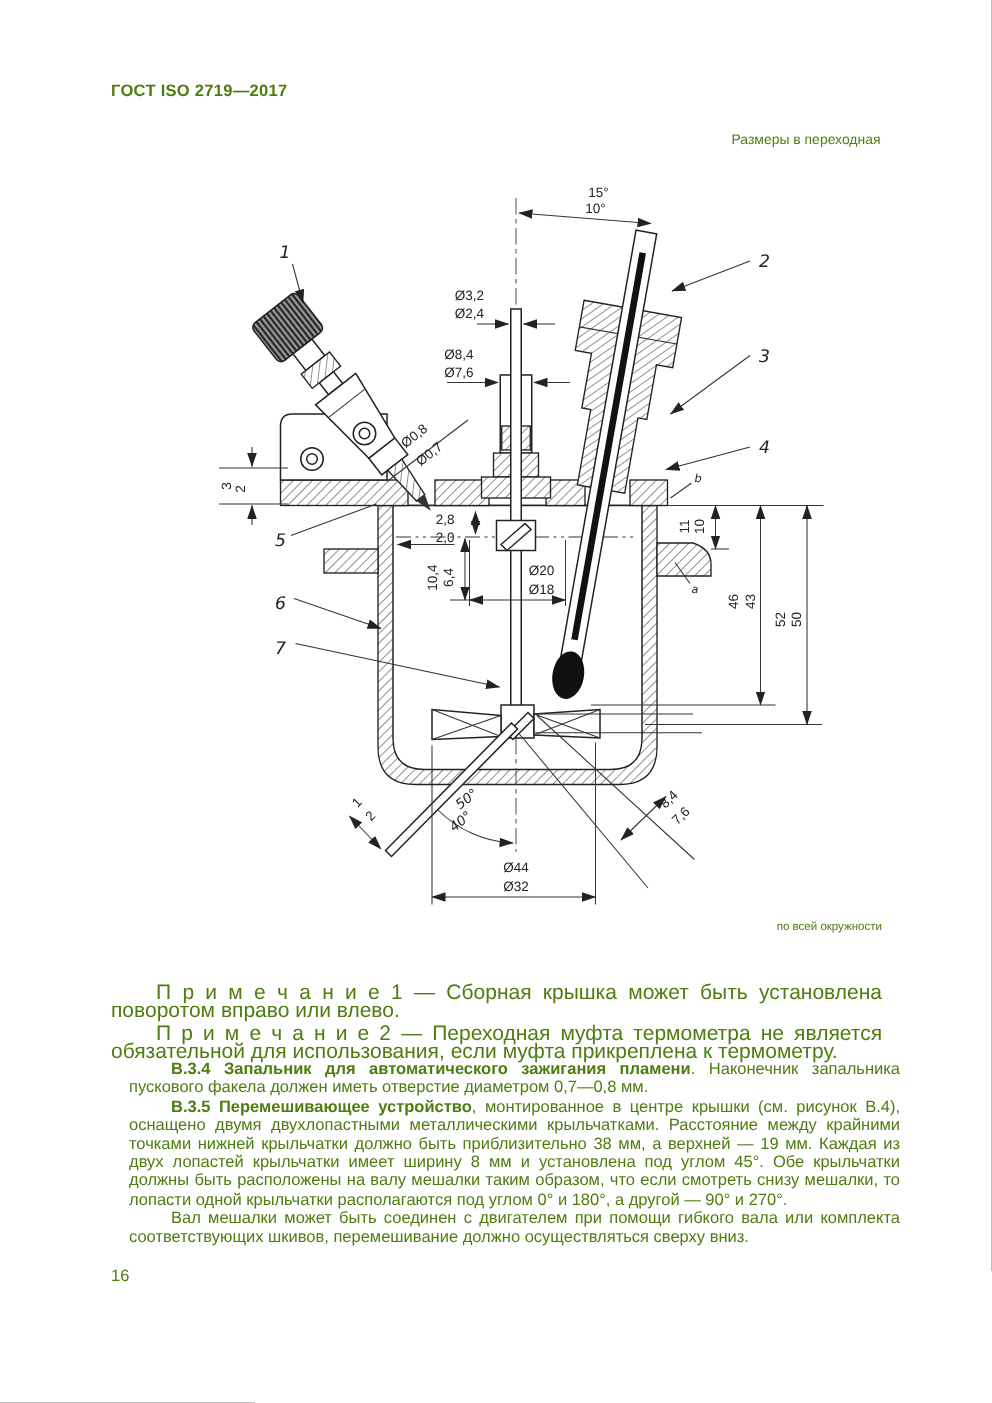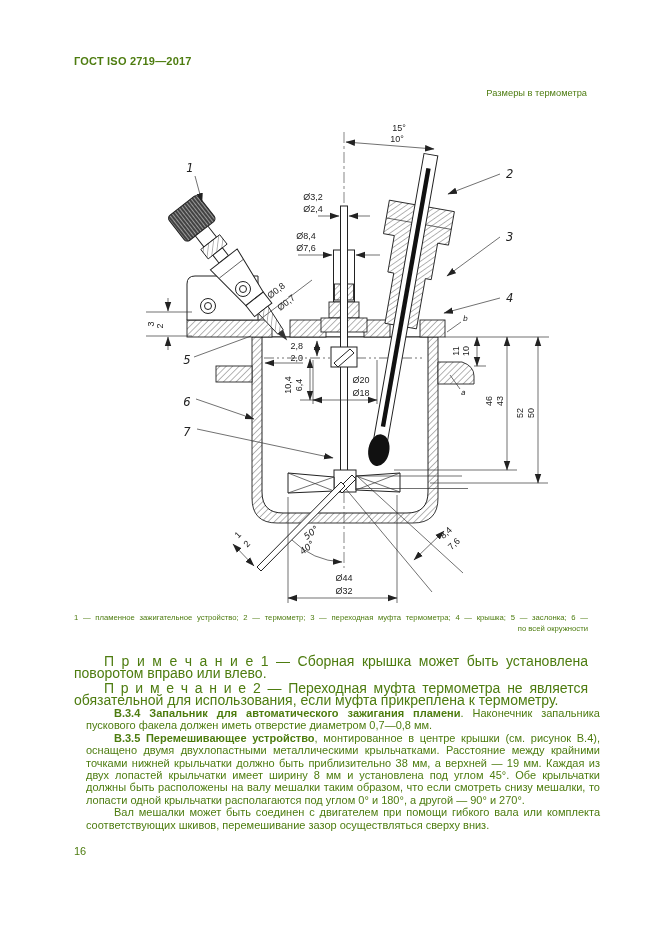--- a/index.html
+++ b/index.html
@@ -27,21 +27,21 @@
   text.it{font:italic 11.5px "DejaVu Sans",sans-serif;fill:#222;}
   text.di{font:italic 9px "DejaVu Sans",sans-serif;fill:#222;}
   text.sup{font:italic 7.5px "DejaVu Sans",sans-serif;fill:#222;}
 </style>
 </head>
 <body>
 
 <div id="page">
 
   <div id="hdr" class="abs">ГОСТ ISO 2719—2017</div>
-  <div id="units" class="abs">Размеры в термометра</div>
+  <div id="units" class="abs">Размеры в переходная</div>
 
   <svg width="661" height="502" viewBox="0 110 661 502" style="top:110px">
     <defs>
       <pattern id="hat" width="4.5" height="4.5" patternUnits="userSpaceOnUse" patternTransform="rotate(45)">
         <rect width="4.5" height="4.5" fill="#ffffff"></rect>
         <line x1="0" y1="0" x2="0" y2="4.5" stroke="#3a3a3a" stroke-width="0.75"></line>
       </pattern>
       <pattern id="knurl" width="3" height="6" patternUnits="userSpaceOnUse">
         <rect width="3" height="6" fill="#9a9a9a"></rect>
         <line x1="1" y1="0" x2="1" y2="6" stroke="#1c1c1c" stroke-width="1.4"></line>
@@ -216,31 +216,30 @@
       <line class="dim" x1="197" y1="429" x2="333" y2="458" marker-end="url(#arr)"></line>
       <text class="it" x="187" y="436" text-anchor="middle">7</text>
       <line class="thin" x1="461" y1="322" x2="447" y2="332"></line>
       <text class="sup" x="463" y="321">b</text>
       <line class="thin" x1="450" y1="375" x2="460" y2="389"></line>
       <text class="sup" x="461" y="395">a</text>
     </g>
   </svg>
 
   <div id="legend" class="abs">
-    <div class="lg">1 — пламенное зажигательное устройство; 2 — термометр; 3 — переходная муфта термометра; 4 — крышка; 5 — заслонка; 6 —</div>
     <div class="lgc">по всей окружности</div>
   </div>
 
   <div id="notes" class="abs">
     <p>П р и м е ч а н и е   1   — Сборная крышка может быть установлена поворотом вправо или влево.</p>
     <p>П р и м е ч а н и е   2   — Переходная муфта термометра не является обязательной для использования, если муфта прикреплена к термометру.</p>
   </div>
 
 
   <div id="bodytxt" class="abs">
     <p><b>В.3.4 Запальник для автоматического зажигания пламени</b><span>. Наконечник запальника пускового факела должен иметь отверстие диаметром 0,7—0,8 мм.</span></p>
     <p><b>В.3.5 Перемешивающее устройство</b><span>, монтированное в центре крышки (см. рисунок В.4), оснащено двумя двухлопастными металлическими крыльчатками. Расстояние между крайними точками нижней крыльчатки должно быть приблизительно 38 мм, а верхней — 19 мм. Каждая из двух лопастей крыльчатки имеет ширину 8 мм и установлена под углом 45°. Обе крыльчатки должны быть расположены на валу мешалки таким образом, что если смотреть снизу мешалки, то лопасти одной крыльчатки располагаются под углом 0° и 180°, а другой — 90° и 270°.</span></p>
-    <p>Вал мешалки может быть соединен с двигателем при помощи гибкого вала или комплекта соответствующих шкивов, перемешивание зазор осуществляться сверху вниз.</p>
+    <p>Вал мешалки может быть соединен с двигателем при помощи гибкого вала или комплекта соответствующих шкивов, перемешивание должно осуществляться сверху вниз.</p>
   </div>
 
   <div id="pagenum" class="abs">16</div>
 
 </div>
 
 </body></html>

